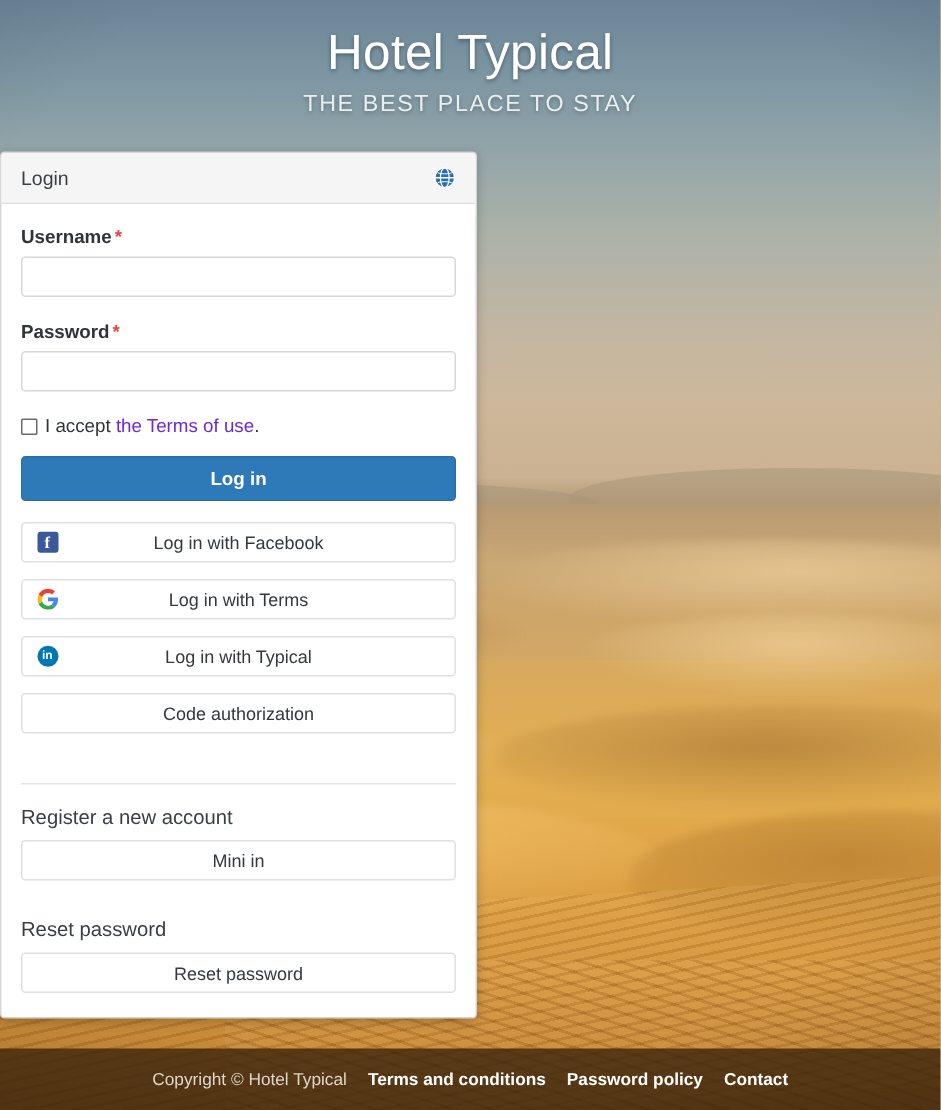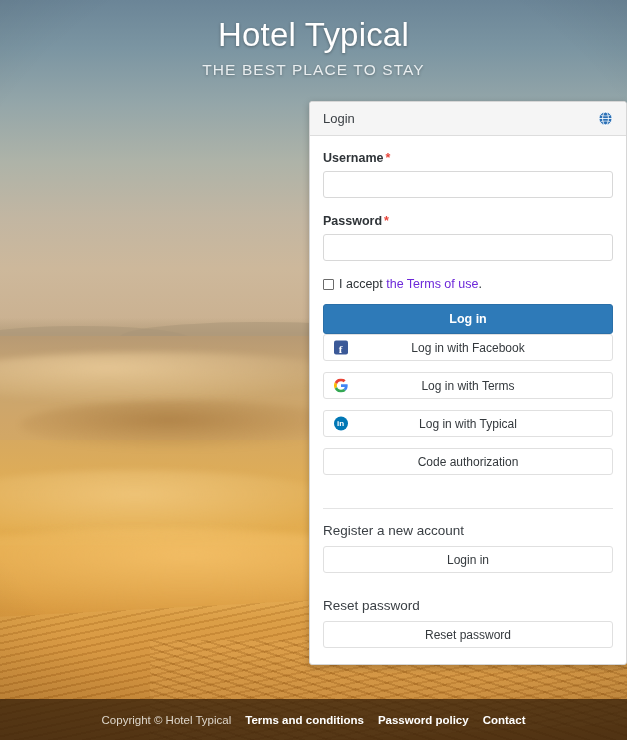--- a/index.html
+++ b/index.html
@@ -140,21 +140,21 @@
     letter-spacing: 1.1px;
     text-shadow: 0 1px 3px rgba(0,0,0,.3);
   }
 
   
   #panel-wrap {
     position: relative;
     z-index: 2;
     margin-top: 22px;
     display: flex;
-    justify-content: flex-end;
+    justify-content: flex-start;
     border-radius: 15px;
   }
   #login-panel {
     width: 318px;
     background: #ffffff;
     border: 1px solid #d6d6d6;
     border-radius: 3px;
     box-shadow: 0 2px 7px rgba(0,0,0,.22);
   }
   #panel-header {
@@ -225,20 +225,21 @@
     height: 30px;
     background: #2e7ab8;
     border: 1px solid #2a6f a8;
     border: 1px solid #2a6fa8;
     border-radius: 3px;
     color: #fff;
     font-size: 12.5px;
     font-weight: bold;
     font-family: "Liberation Sans", sans-serif;
     cursor: pointer;
+    margin-bottom: 14px;
   }
 
   
   .social-btn {
     position: relative;
     display: flex;
     align-items: center;
     justify-content: center;
     width: 100%;
     height: 27px;
@@ -414,21 +415,21 @@
 
       <button class="social-btn">
         <span>Code authorization</span>
       </button>
 
       <div class="gap"></div>
       <div class="divider"></div>
 
       <div class="section-title">Register a new account</div>
       <button class="social-btn">
-        <span>Login in</span>
+        <span>Mini in</span>
       </button>
 
       <div class="gap"></div>
 
       <div class="section-title">Reset password</div>
       <button class="social-btn" style="margin-bottom:0;">
         <span>Reset password</span>
       </button>
 
     </div>

